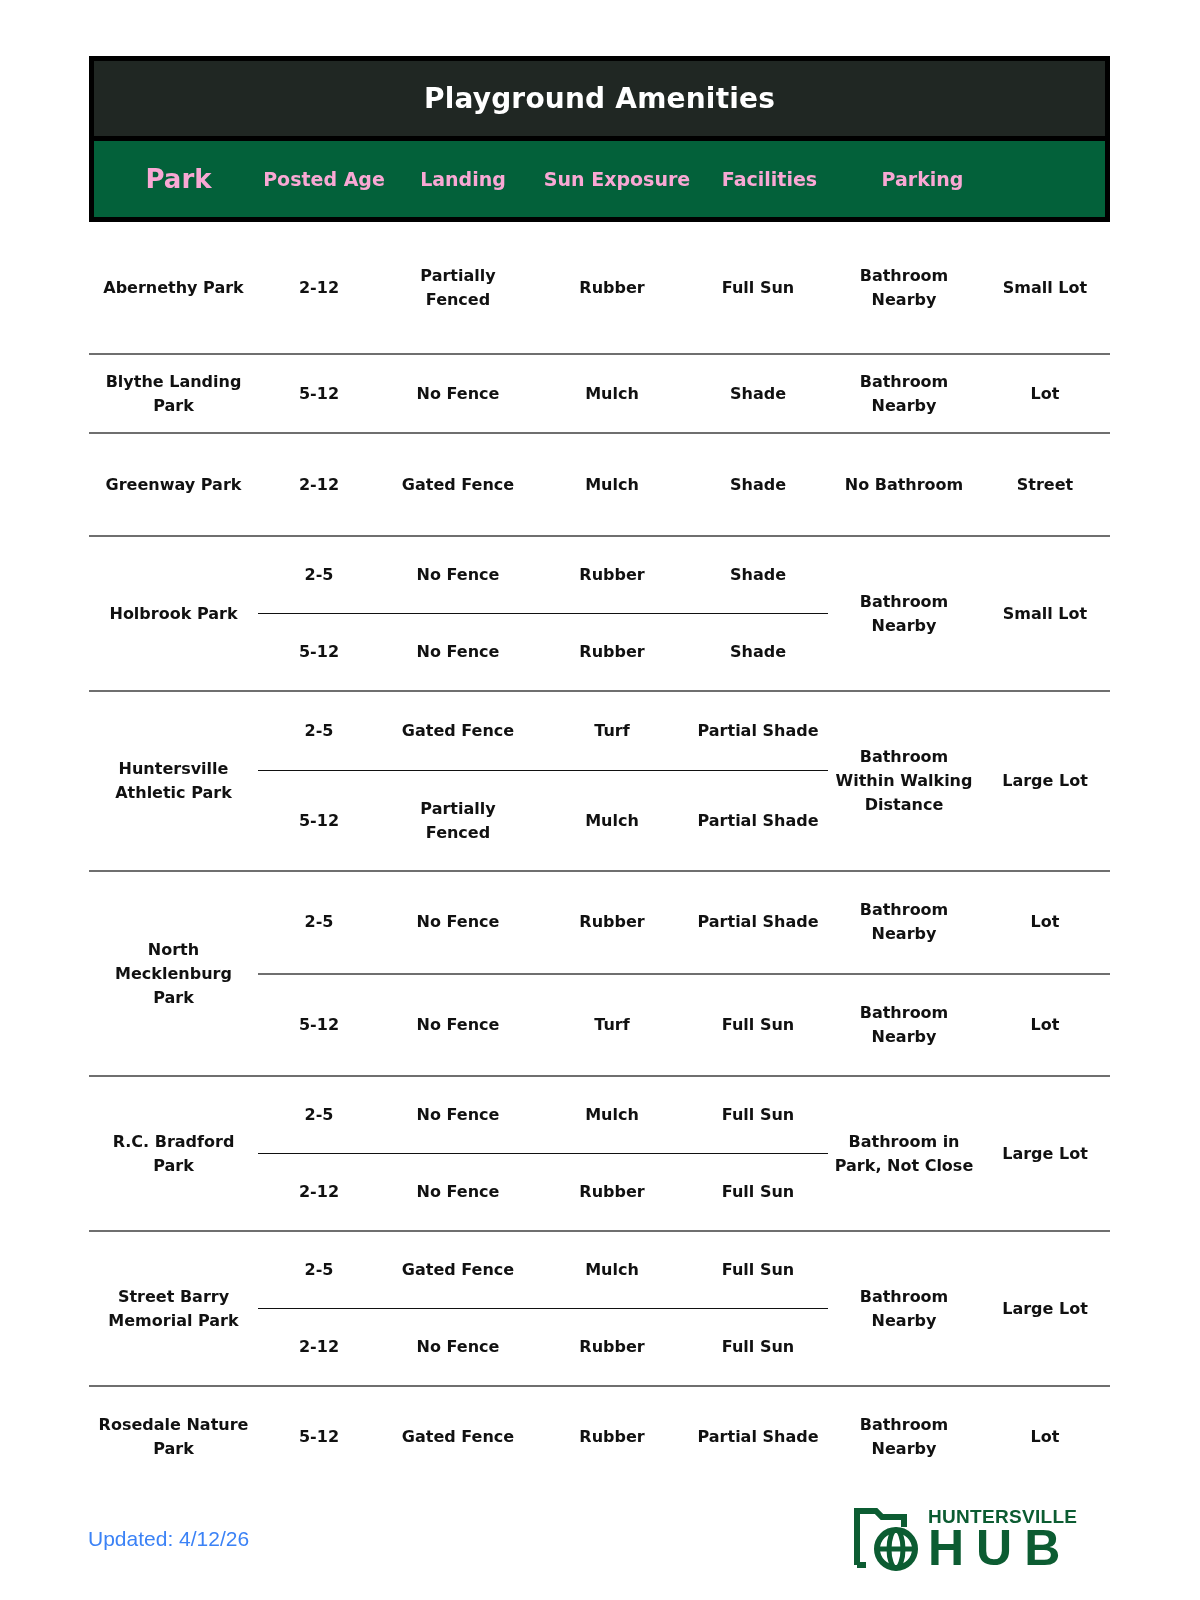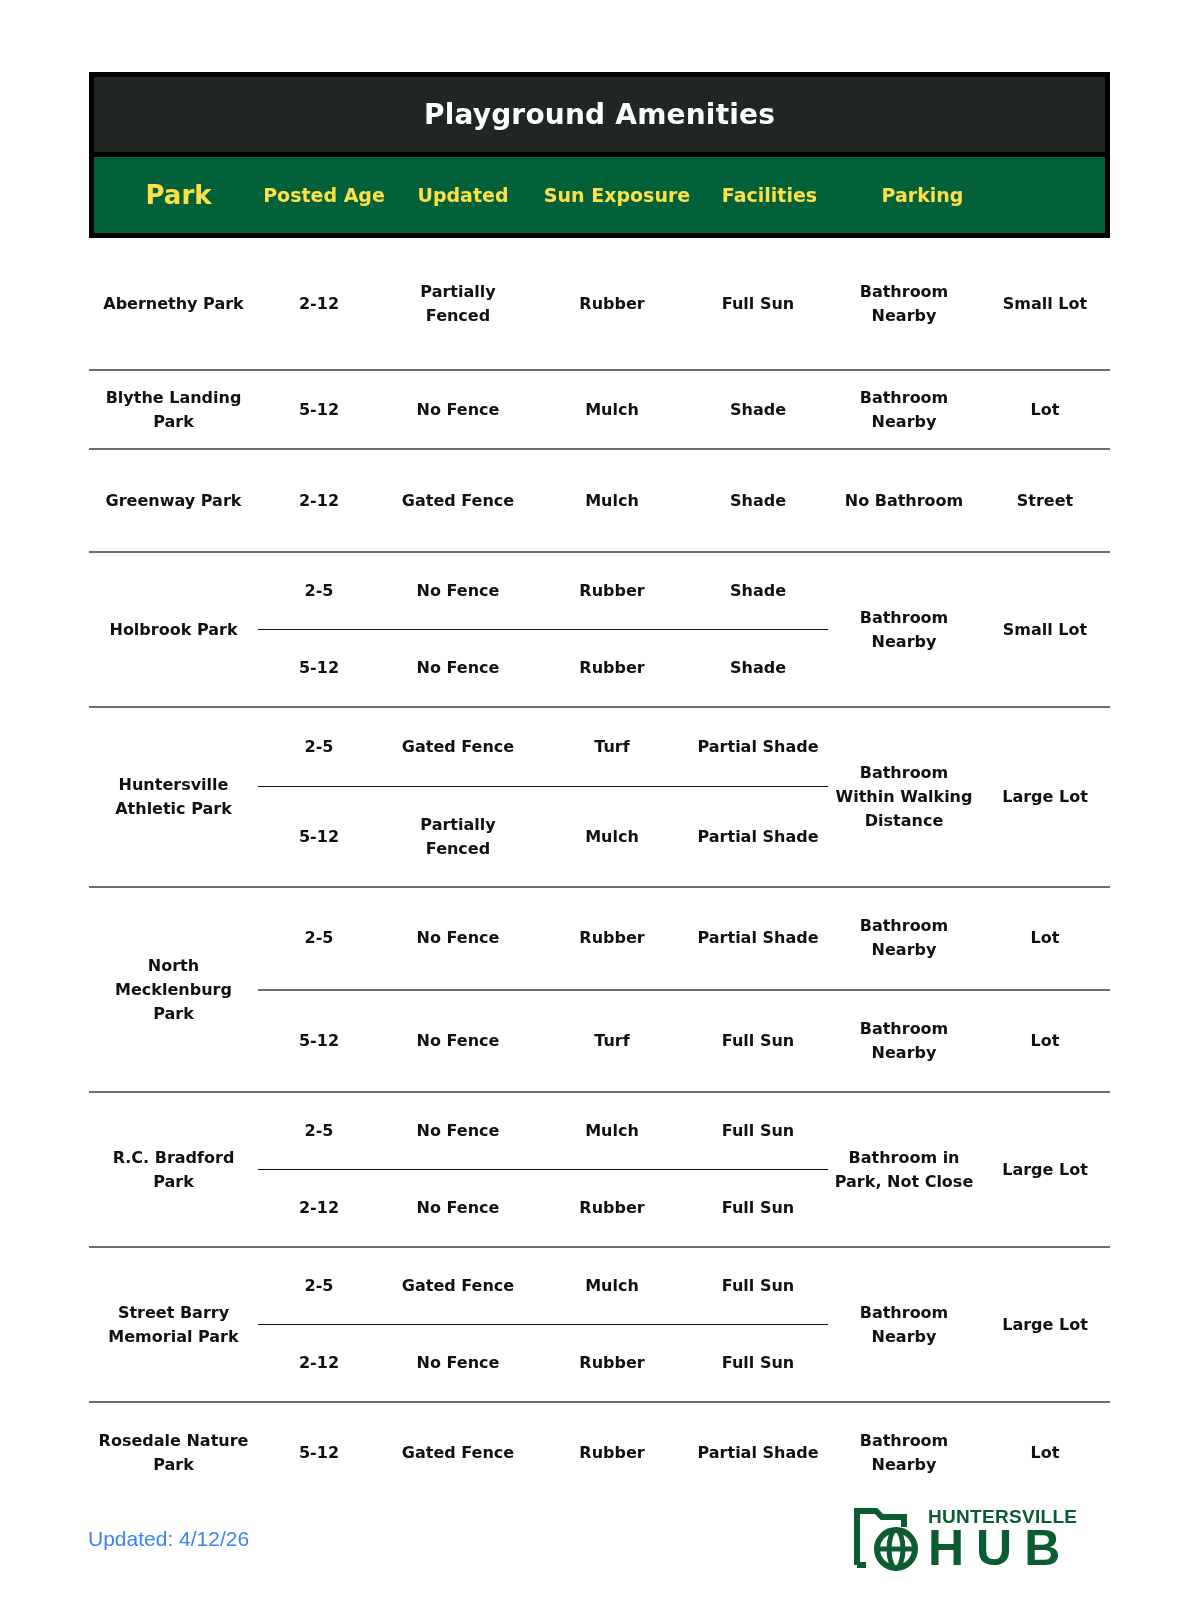--- a/index.html
+++ b/index.html
@@ -1,24 +1,24 @@
 <!DOCTYPE html>
 <html><head>
 <meta charset="utf-8">
 <style>
   html, body { margin:0; padding:0; background:#ffffff; }
   body { width:1200px; height:1600px; position:relative; overflow:hidden;
          font-family:"DejaVu Sans","Liberation Sans",sans-serif; color:#111; }
-  .table { position:absolute; left:89px; top:56px; width:1021px;margin-top:16px; }
+  .table { position:absolute; left:89px; top:56px; width:1021px; }
   .title-band { height:80px; background:#202723; border:5px solid #000; border-bottom:none;
                 display:flex; align-items:center; justify-content:center; box-sizing:border-box; }
   .title-band span { color:#fff; font-weight:bold; font-size:28px; letter-spacing:0.2px; }
   .header { height:86px; background:#03613a; border:5px solid #000; box-sizing:border-box;
             display:grid; grid-template-columns:169px 122px 156px 152px 153px 153px 116px; }
-  .header div { color:#fde047; font-weight:bold; font-size:19px; display:flex; align-items:center;
+  .header div { color:#f9a8d4; font-weight:bold; font-size:19px; display:flex; align-items:center;
                 justify-content:center; text-align:center; line-height:28px; }
   .header .park { font-size:26px; }
   .body { position:relative; }
   .group { display:grid; grid-template-columns:169px 570px 282px; border-bottom:2px solid #6f6f6f; box-sizing:border-box; }
   .group.last { border-bottom:none; }
   .cell { display:flex; align-items:center; justify-content:center; text-align:center;
           font-weight:bold; font-size:16px; line-height:24px; padding:0 6px; }
   .subs { display:flex; flex-direction:column; }
   .sub { display:grid; grid-template-columns:122px 156px 152px 140px; flex:1; }
   .sub + .sub { border-top:1.5px solid #111; }
@@ -33,21 +33,21 @@
 </head>
 <body>
 
 <div class="table">
   <div class="title-band">
     <span>Playground Amenities</span>
   </div>
   <div class="header">
     <div class="park">Park</div>
     <div>Posted Age</div>
-    <div>Updated</div>
+    <div>Landing</div>
     <div>Sun Exposure</div>
     <div>Facilities</div>
     <div>Parking</div>
   </div>
 
   <div class="body">
 
     <div class="group" style="height:133px">
       <div class="cell">Abernethy Park</div>
       <div class="sub" style="grid-template-columns:122px 156px 152px 140px">

